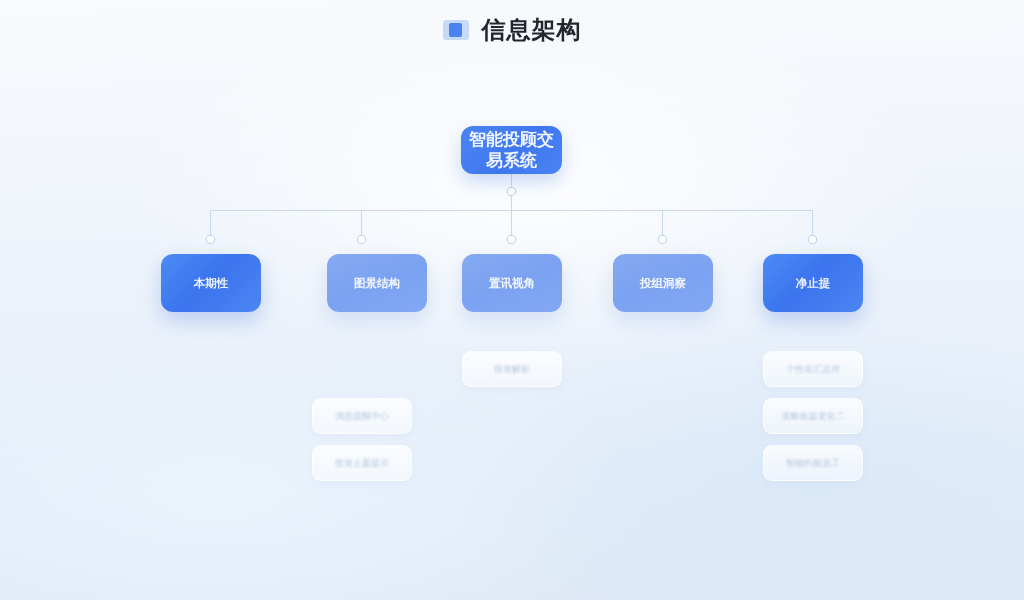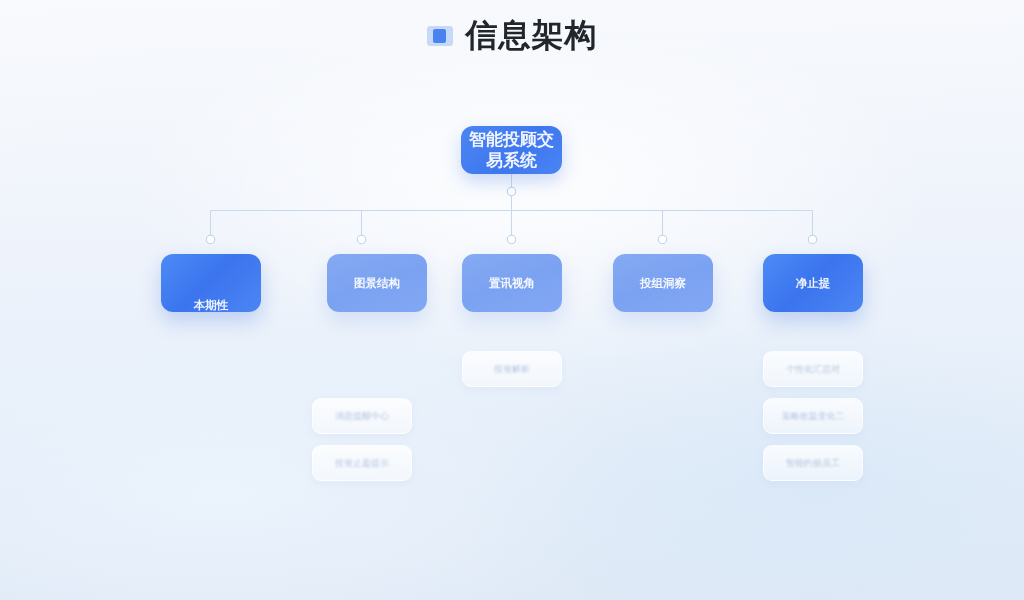--- a/index.html
+++ b/index.html
@@ -40,21 +40,21 @@
     width: 26px; height: 20px; border-radius: 3px;
     background: #c6d9f7;
     display: flex; align-items: center; justify-content: center;
     filter: blur(0.4px);
   }
   .title-icon i {
     display: block; width: 13px; height: 14px; border-radius: 2px;
     background: #4a83ef;
   }
   .title-text {
-    font-size: 32px; font-weight: 700; color: #22262c;
+    font-size: 24px; font-weight: 700; color: #22262c;
     letter-spacing: 1px;
     font-family: Liberation Sans, sans-serif;
   }
 
   
   .canvas { position: absolute; left: 0; top: 0; width: 1024px; height: 600px; }
   .connectors { position: absolute; left: 0; top: 0; }
 
   
   .node {
@@ -144,21 +144,21 @@
       <circle cx="511.5" cy="239.5" r="4.2"></circle>
       <circle cx="662.5" cy="239.5" r="4.2"></circle>
       <circle cx="812.5" cy="239.5" r="4.2"></circle>
     </g>
   </svg>
 
   <div class="node root">
     <span class="node-label">智能投顾交易系统</span>
   </div>
 
-  <div class="node lvl2 tone-strong" style="left:161px;align-items:flex-end;">
+  <div class="node lvl2 tone-strong" style="left:161px;">
     <span class="node-label">本期性</span>
   </div>
   <div class="node lvl2 tone-soft" style="left:300px;margin-left:27px;">
     <span class="node-label">图景结构</span>
   </div>
   <div class="node lvl2 tone-soft" style="left:462px;">
     <span class="node-label">置讯视角</span>
   </div>
   <div class="node lvl2 tone-soft" style="left:613px;">
     <span class="node-label">投组洞察</span>

